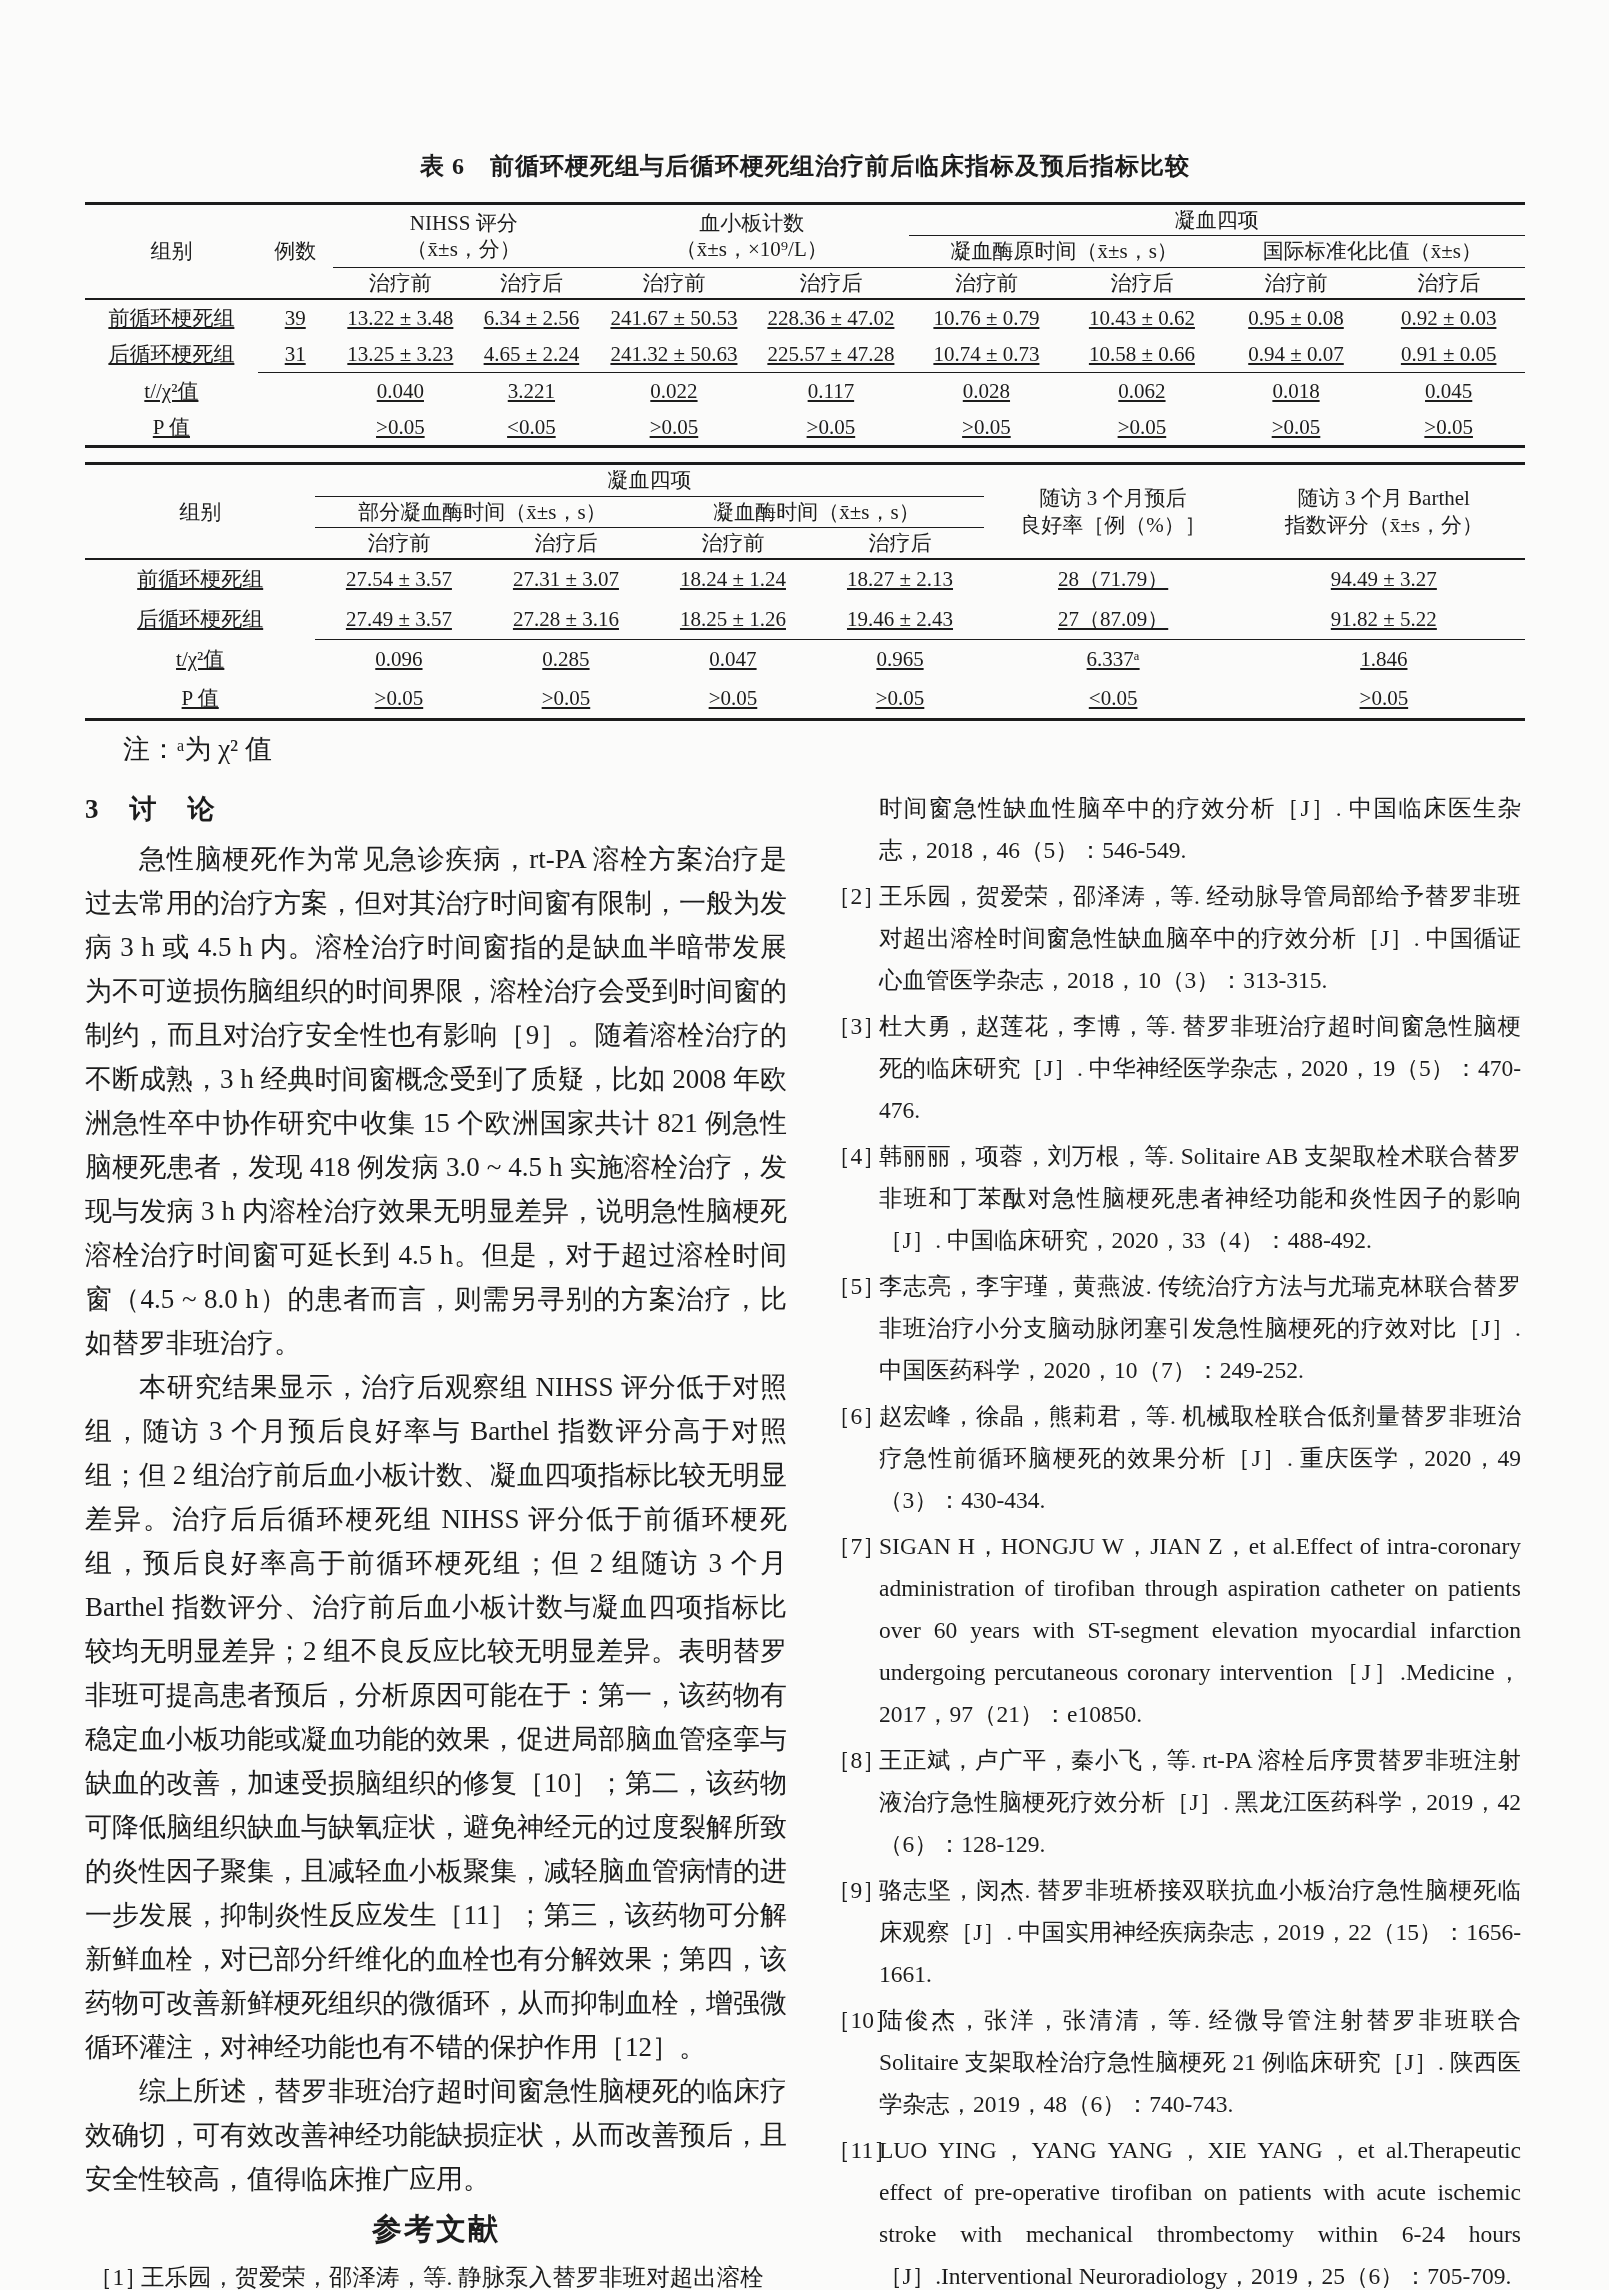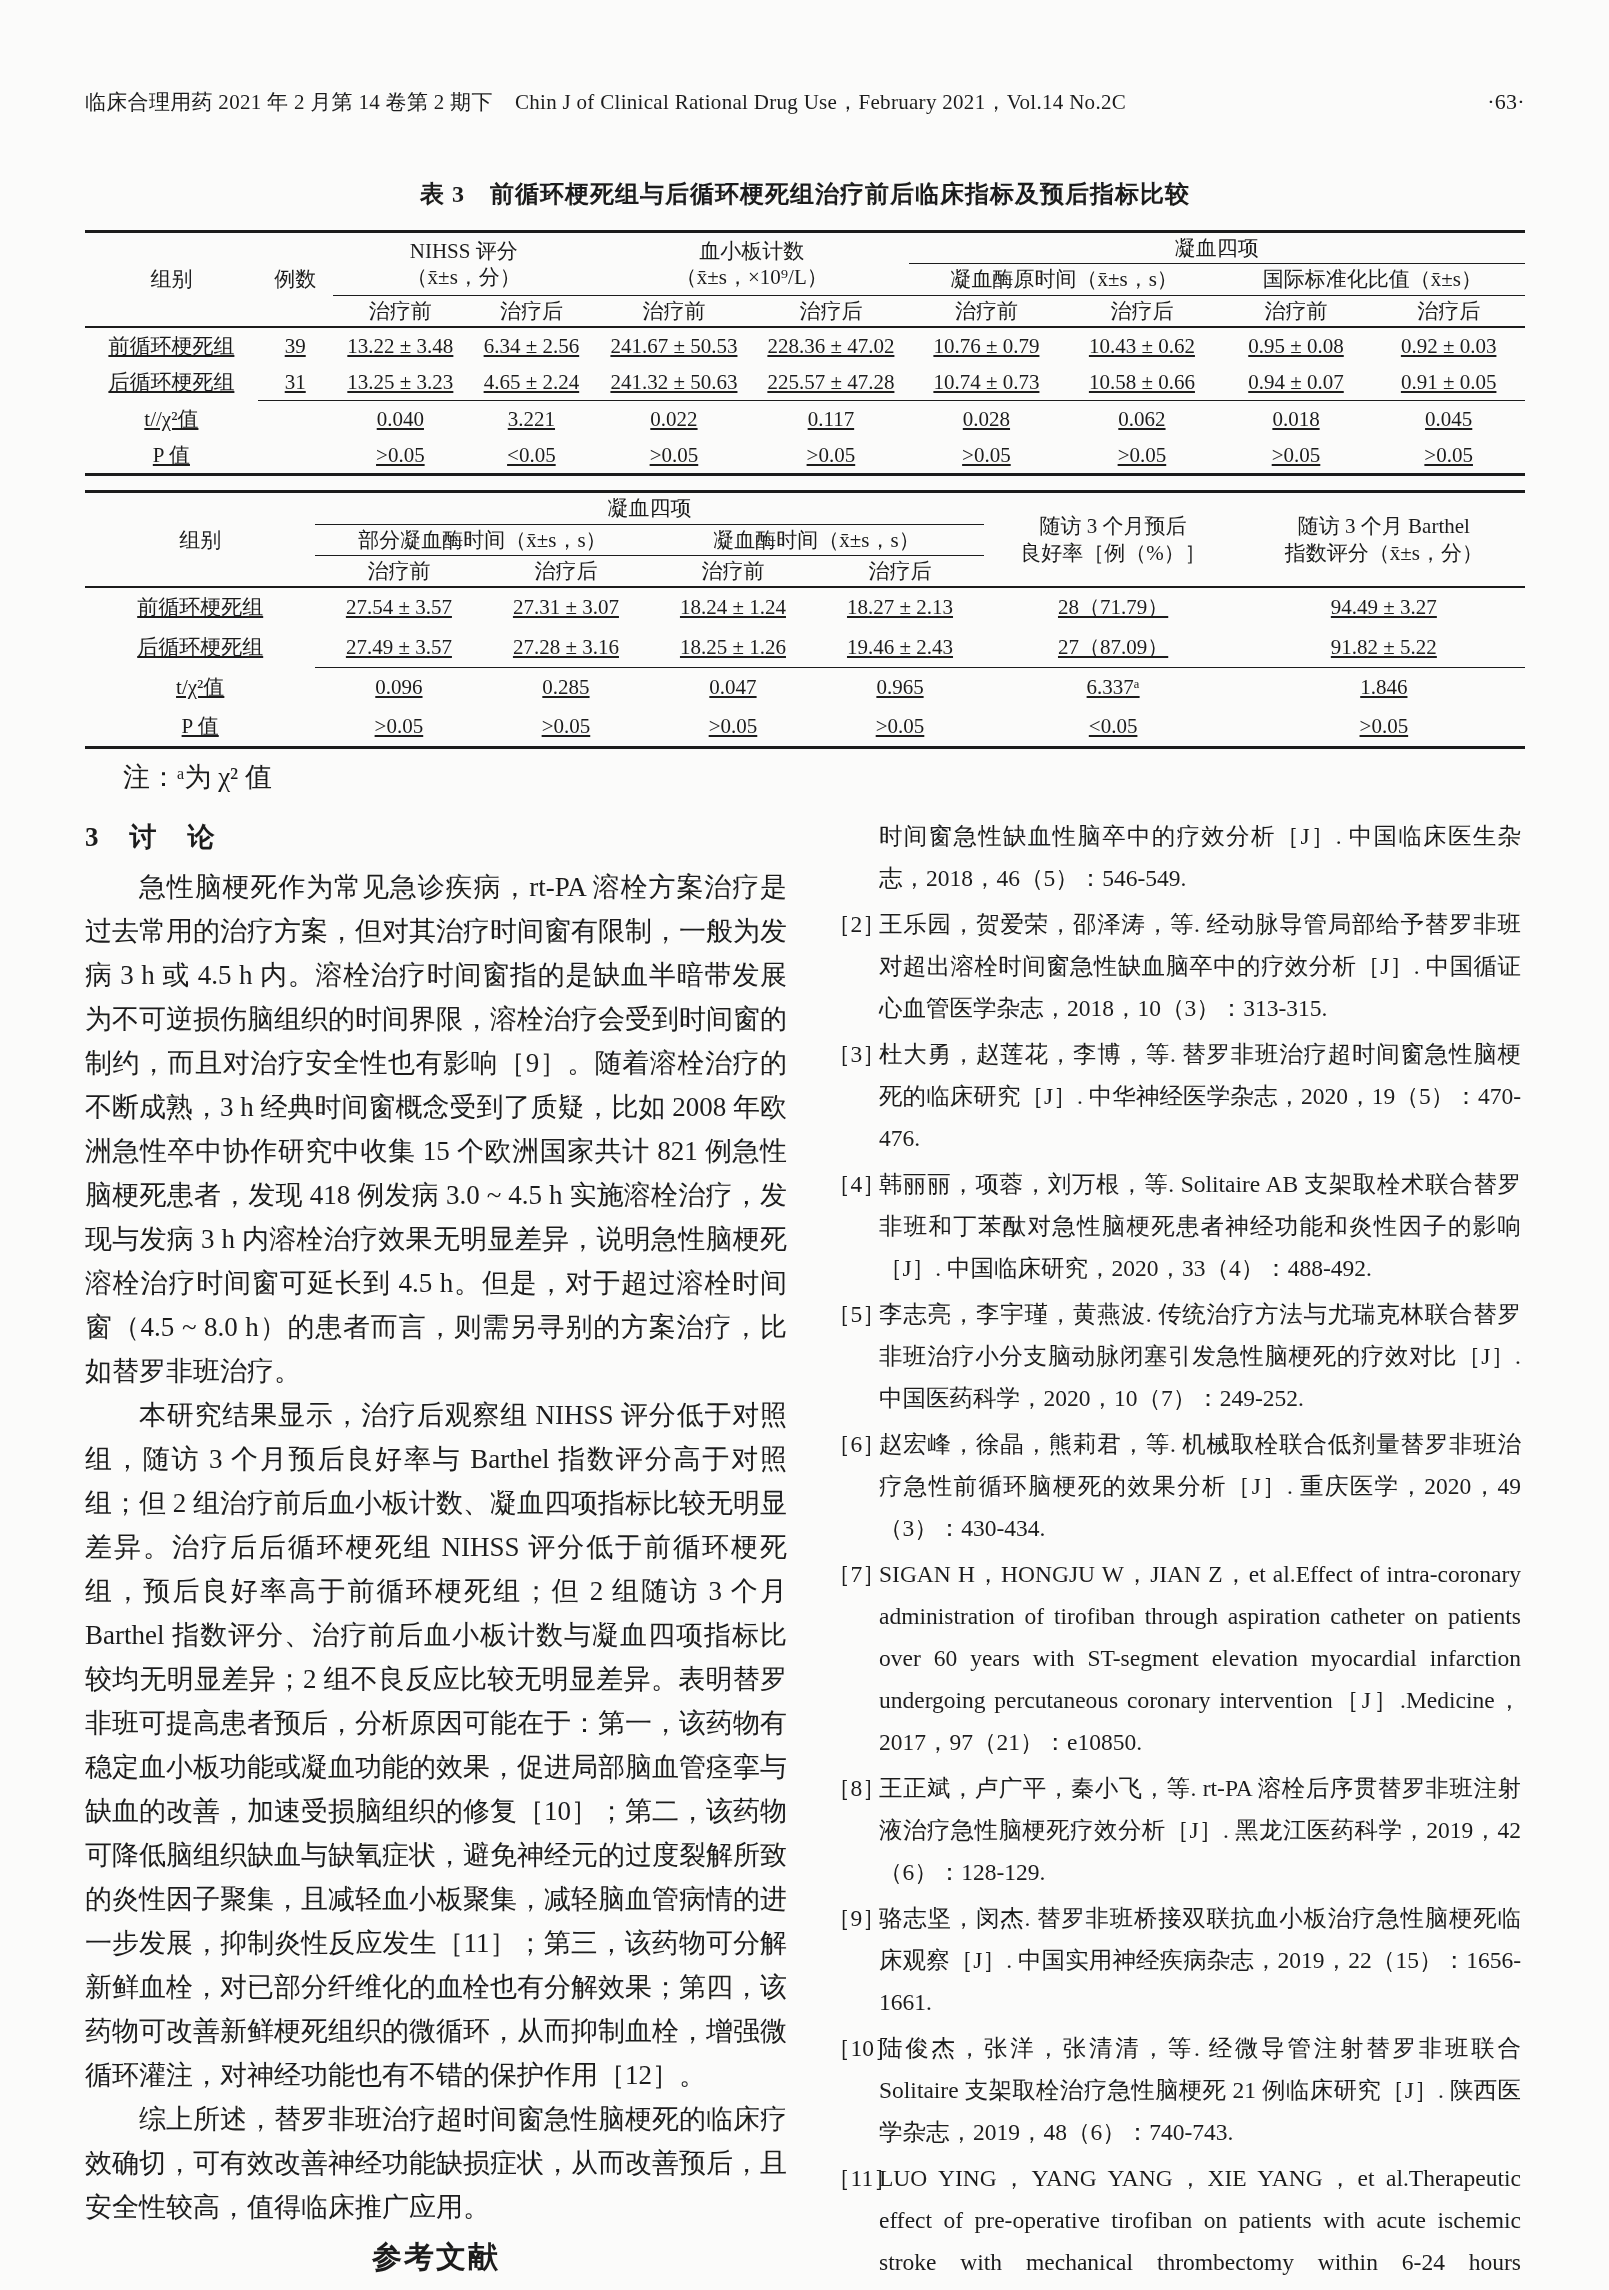--- a/index.html
+++ b/index.html
@@ -35,30 +35,22 @@
   .ref{position:relative;font-size:23.5px;line-height:42px;text-align:justify;
        padding-left:52px;margin:4px;}
   .ref .lbl{position:absolute;left:0;top:0;}
   .ref.cont{padding-left:52px;}
 </style>
 </head>
 <body>
 
 <div class="page">
 
-  <div class="hdr">
-    <div>
-      <span>临床合理用药 2021 年 2 月第 14 卷第 2 期下</span>
-      <span>&nbsp;&nbsp;</span>
-      <span>Chin J of Clinical Rational Drug Use，February 2021，Vol.14 No.2C</span>
-    </div>
-    <div class="pageno">·63·</div>
-  </div>
-
-  <div class="caption">表 3　前循环梗死组与后循环梗死组治疗前后临床指标及预后指标比较</div>
+
+  <div class="caption">表 6　前循环梗死组与后循环梗死组治疗前后临床指标及预后指标比较</div>
 
   <table class="t1">
     <colgroup>
       <col style="width:12%">
         <col style="width:5.2%">
       <col style="width:9.4%">
         <col style="width:8.8%">
       <col style="width:11%">
         <col style="width:10.8%">
       <col style="width:10.8%">

